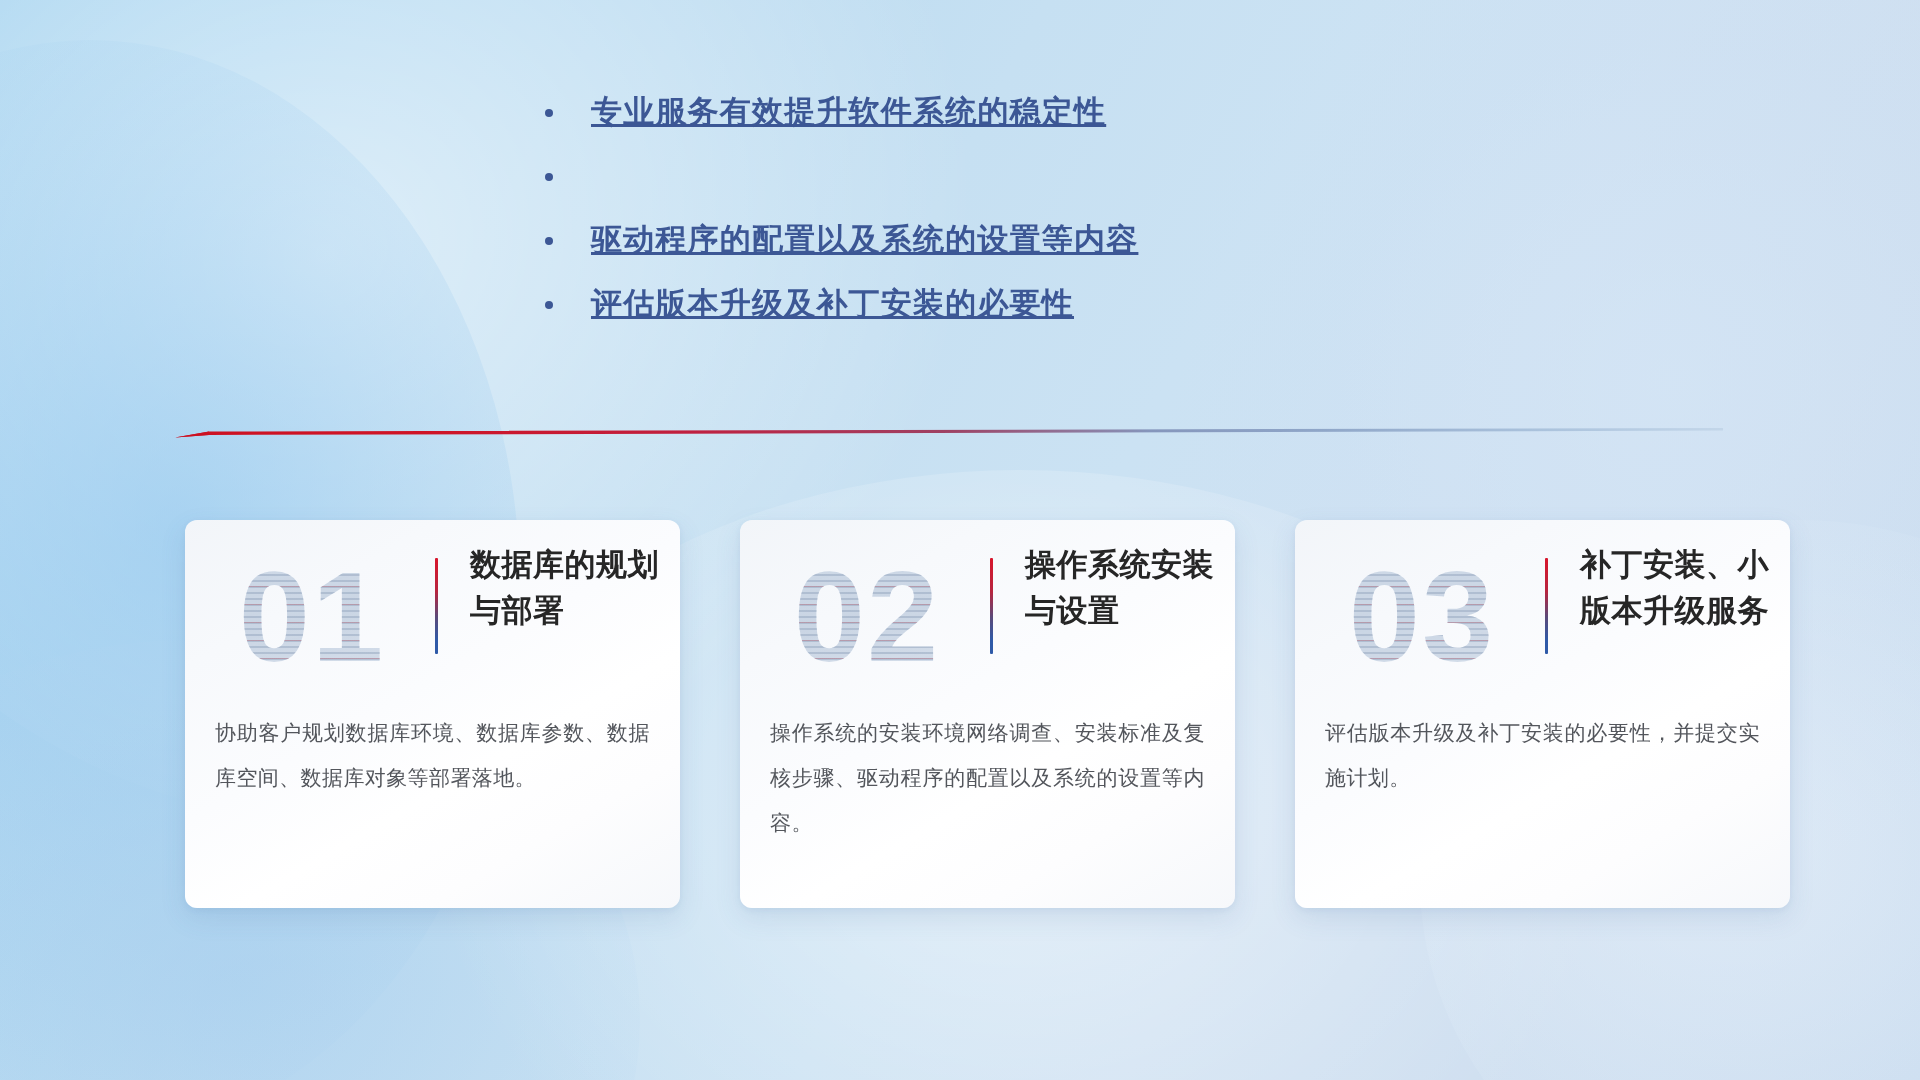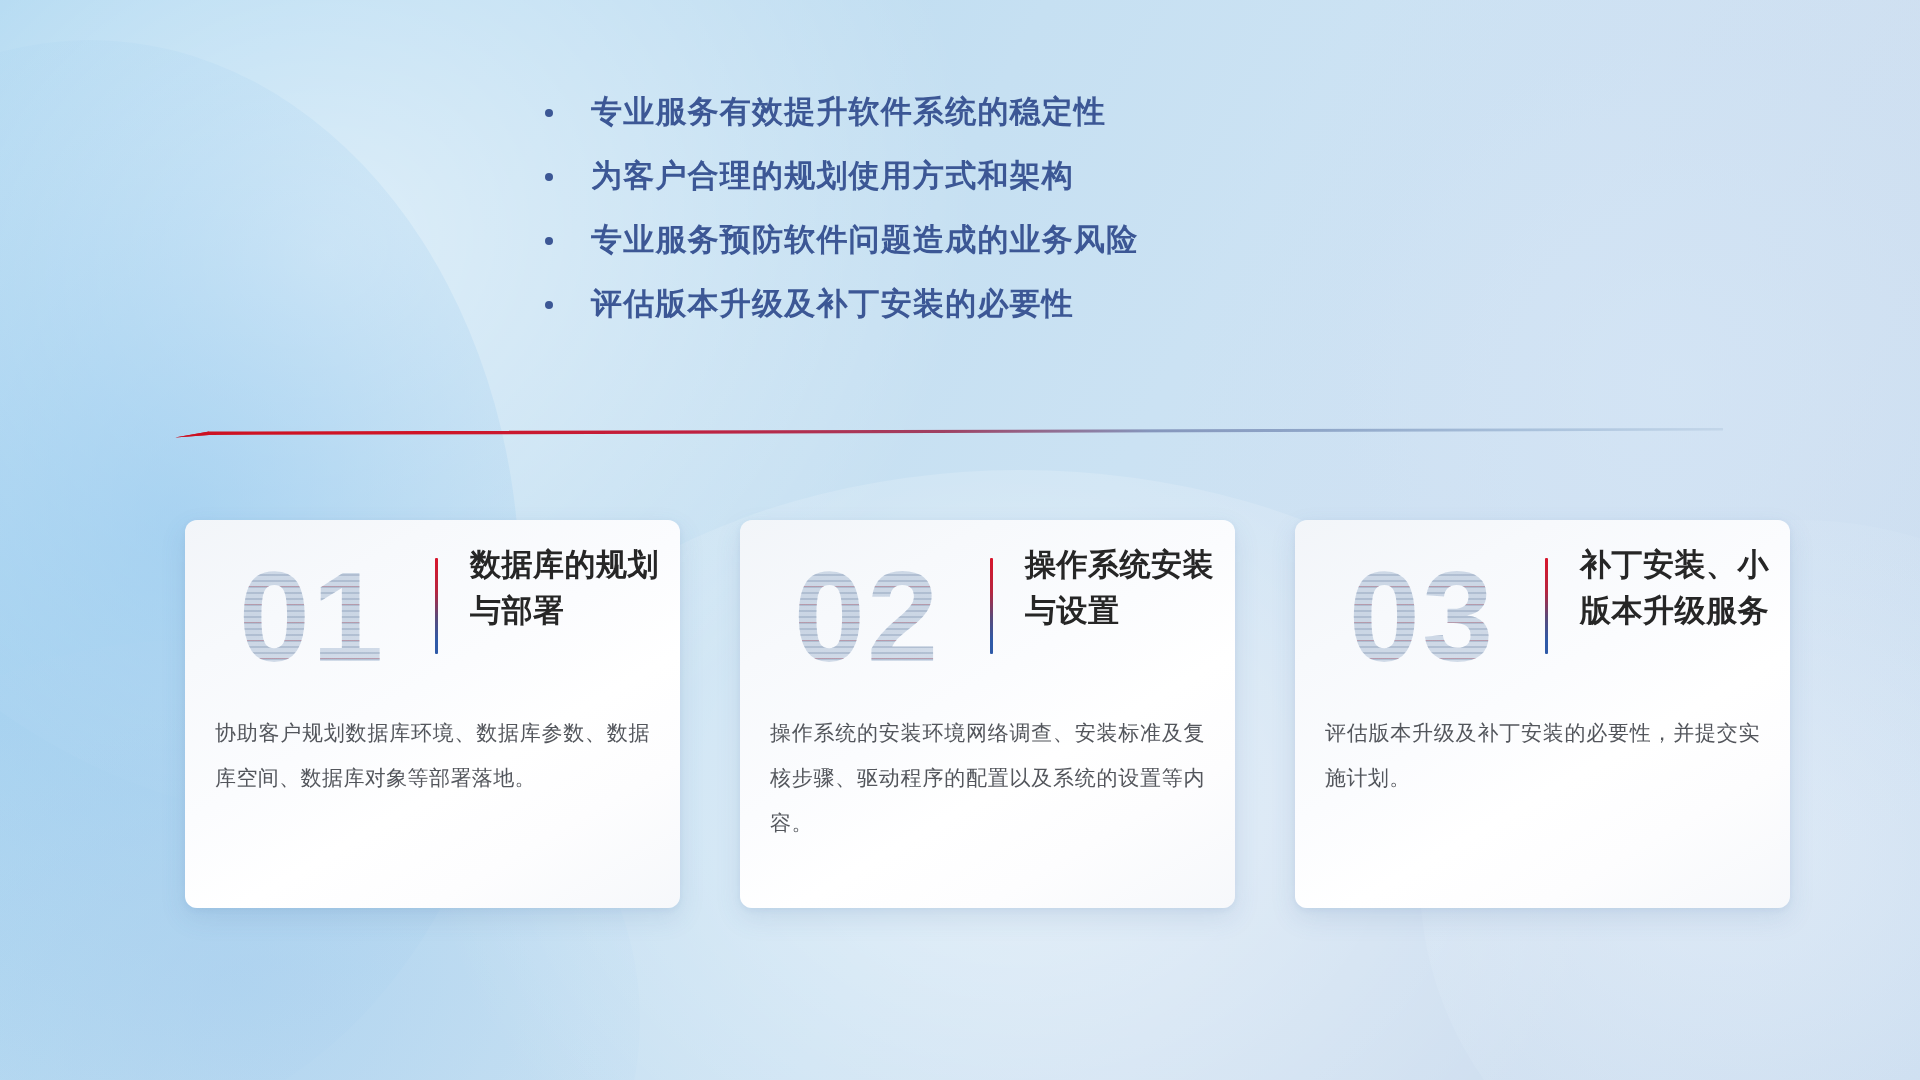--- a/index.html
+++ b/index.html
@@ -72,20 +72,21 @@
     left: 545px;
     top: 86px;
     width: 900px;
   }
   .bullet-row {
     display: flex;
     align-items: center;
     height: 52px;
     margin-bottom: 12px;
     color: #3c5795;
+    text-decoration: underline;
   }
   .bullet-dot {
     width: 8px; height: 8px;
     border-radius: 50%;
     background: #3c5795;
     flex: 0 0 8px;
     margin-right: 38px;
     margin-top: 2px;
   }
   .bullet-text {
@@ -250,25 +251,24 @@
   <div class="bg-glow glow-c"></div>
   <div class="bg-glow glow-f"></div>
 
   <div id="bullets">
     <div class="bullet-row">
       <span class="bullet-dot"></span>
       <span class="bullet-text">专业服务有效提升软件系统的稳定性</span>
     </div>
     <div class="bullet-row">
       <span class="bullet-dot"></span>
-      <span class="bullet-text">为客户合理的规划使用方式和架构</span>
     </div>
     <div class="bullet-row">
       <span class="bullet-dot"></span>
-      <span class="bullet-text">专业服务预防软件问题造成的业务风险</span>
+      <span class="bullet-text">驱动程序的配置以及系统的设置等内容</span>
     </div>
     <div class="bullet-row">
       <span class="bullet-dot"></span>
       <span class="bullet-text">评估版本升级及补丁安装的必要性</span>
     </div>
   </div>
 
   <div id="divider">
     <svg viewBox="0 0 1548 26" preserveAspectRatio="none" aria-hidden="true">
       <defs>

